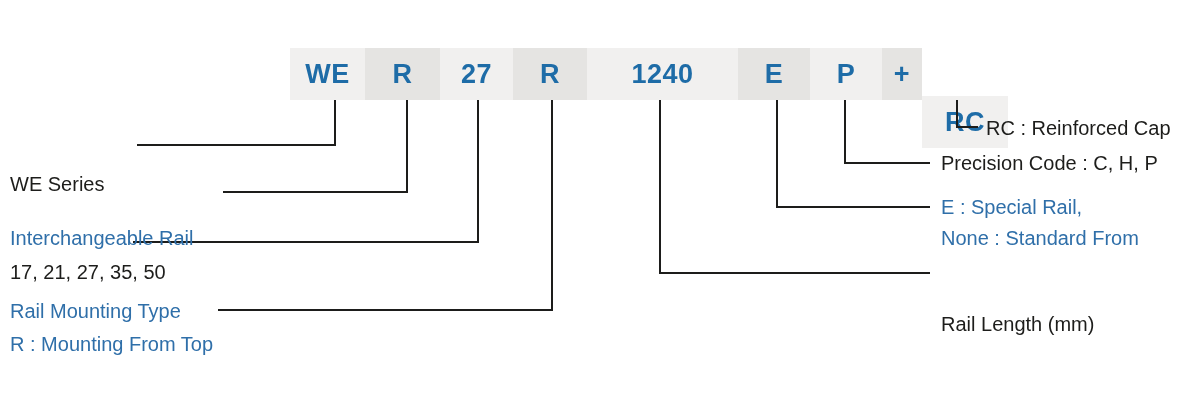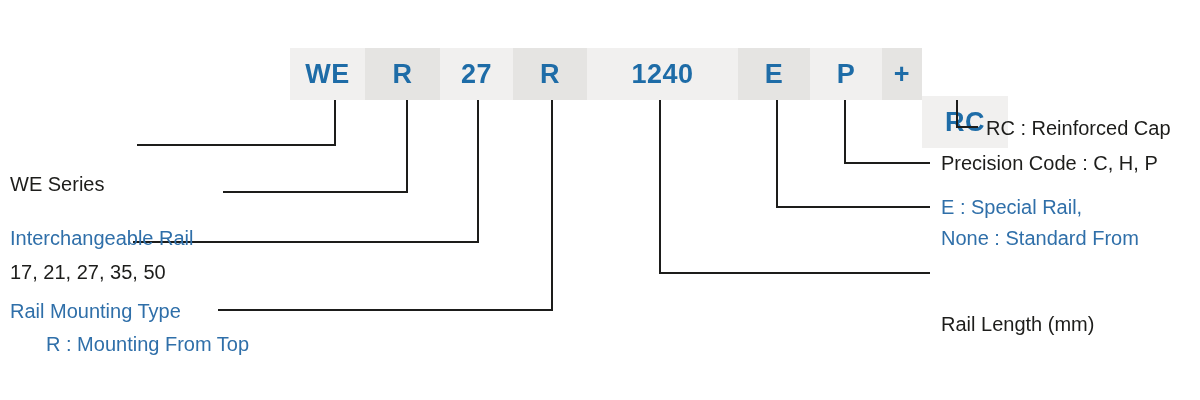--- a/index.html
+++ b/index.html
@@ -54,21 +54,21 @@
   .lbl{
     position:absolute;white-space:nowrap;
     font-size:20px;line-height:22px;color:var(--text-dark,#1d1d1b);
   }
   .lbl.blue{color:var(--label-blue,#2f6fa9);}
   #lbl-we-series {left:10px;top:133px;margin-top:40px;}
   #lbl-interch   {left:10px;top:179px;margin-top:48px;}
   #lbl-modelsize {left:10px;top:230px;}
   #lbl-sizes     {left:10px;top:261px;}
   #lbl-mount     {left:10px;top:300px;}
-  #lbl-mount-sub {left:10px;top:333px;margin-left:36px;}
+  #lbl-mount-sub {left:10px;top:333px;}
   #lbl-rc        {left:986px;top:117px;}
   #lbl-precision {left:941px;top:152px;}
   #lbl-special   {left:941px;top:196px;}
   #lbl-special2  {left:941px;top:227px;}
   #lbl-raillen   {left:941px;top:277px;margin-top:36px;}
 </style>
 </head>
 <body>
 
 <div class="canvas" style="--bg: #ffffff; --code-blue: #1e6ca7; --label-blue: #2f6fa9; --text-dark: #1d1d1b; --line: #1d1d1b; --seg-light: #f1f0ef; --seg-dark: #e5e4e2;">

